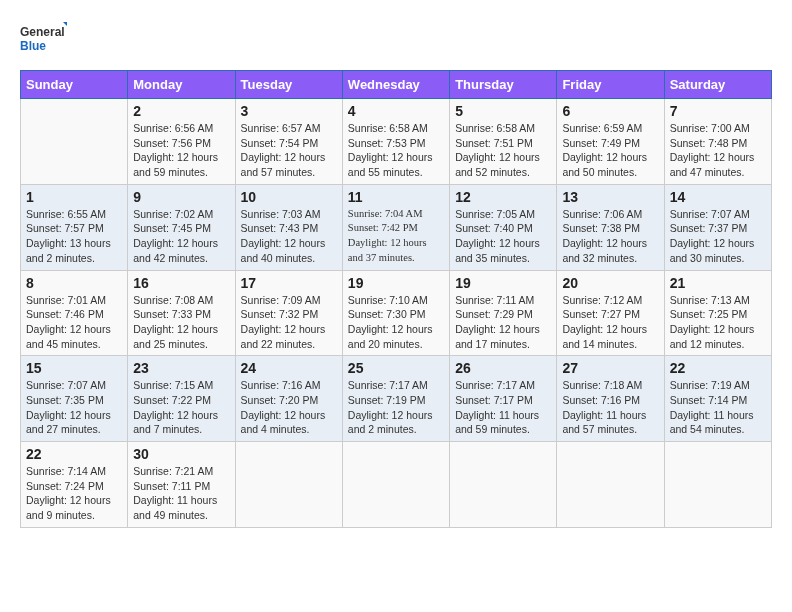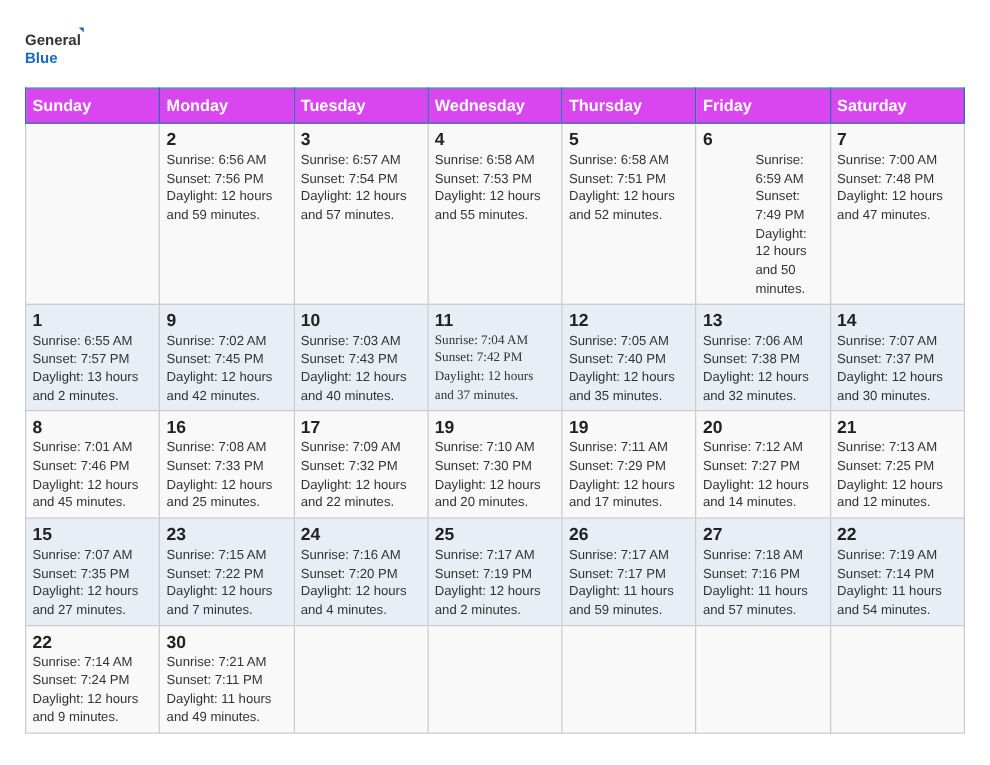--- a/index.html
+++ b/index.html
@@ -32,21 +32,21 @@
     .subtitle {
       font-size: 16px;
       color: #555;
     }
     table {
       width: 100%;
       border-collapse: collapse;
       font-size: 11px;
     }
     thead tr th {
-      background-color: #d946ef;
+      background-color: #8b5cf6;
       color: #fff;
       text-align: left;
       padding: 6px 5px;
       font-size: 13px;
       font-weight: bold;
       border: 1px solid #2a6db5;
     }
     tbody tr td {
       vertical-align: top;
       border: 1px solid #ccc;
@@ -131,21 +131,21 @@
         </td>
         <td>
           <span class="day-num">5</span>
           <div class="day-info" style="white-space: pre-line;">Sunrise: 6:58 AM
 Sunset: 7:51 PM
 Daylight: 12 hours
 and 52 minutes.</div>
         </td>
         <td>
           <span class="day-num">6</span>
-          <div class="day-info" style="white-space: pre-line; margin-left: 42px;">Sunrise: 6:59 AM
+          <div class="day-info" style="white-space: pre-line;">Sunrise: 6:59 AM
 Sunset: 7:49 PM
 Daylight: 12 hours
 and 50 minutes.</div>
         </td>
         <td>
           <span class="day-num">7</span>
           <div class="day-info" style="white-space: pre-line;">Sunrise: 7:00 AM
 Sunset: 7:48 PM
 Daylight: 12 hours
 and 47 minutes.</div>

